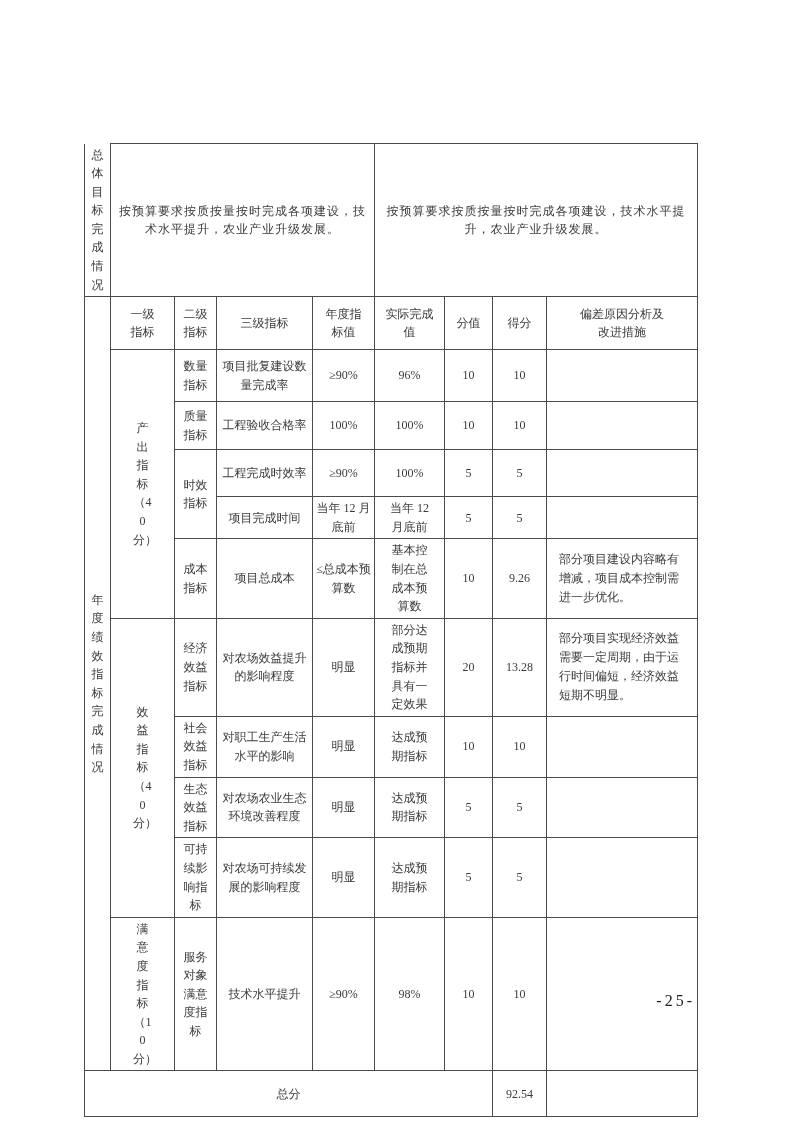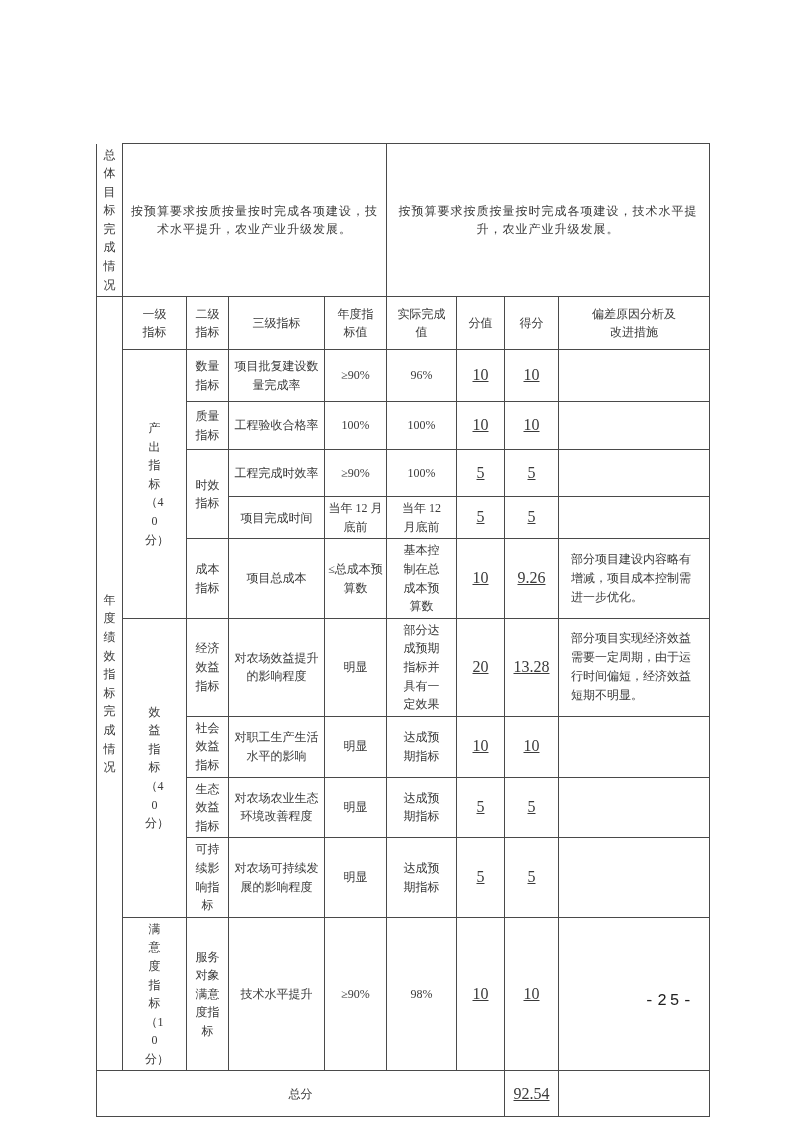--- a/index.html
+++ b/index.html
@@ -1,42 +1,42 @@
 <!DOCTYPE html>
 <html><head>
 <meta charset="utf-8">
 <style>
   html,body{margin:0;padding:0;}
   body{
     width:794px;height:1123px;background:#ffffff;position:relative;
     font-family:"Liberation Serif","DejaVu Serif",serif;color:#3a3a3a;
   }
   table.report{
-    position:absolute;left:96px;top:143px;width:613px;
+    position:absolute;left:84px;top:143px;width:613px;
     border-collapse:collapse;table-layout:fixed;
   }
   td{
     border:1px solid #4a4a4a;font-size:12px;line-height:1.55;
     text-align:center;vertical-align:middle;padding:2px;
     word-break:break-all;overflow:hidden;
   }
   .pre{white-space:pre-line;}
   .corner{border-top:none;}
   .goal{letter-spacing:1px;padding:2px 6px;margin-left:26px;}
   .l1{padding:2px 22px;}
   .l2{padding:2px 4px;}
   .l3{padding:2px 4px;}
   .target{padding:2px 3px;}
   .actual{padding:2px 12px;}
   .dev{text-align:left;padding:3px 12px;line-height:1.6;}
-  .num{font-size:16px;text-decoration:underline;}
+  .num{font-size:12px;}
   .pageno{
     position:absolute;top:992px;right:99px;
     font-size:16px;letter-spacing:3px;color:#222;
-    font-family:Liberation Mono, monospace;
+    font-family:Liberation Serif, serif;
   }
 </style>
 </head>
 <body>
 
 <table class="report">
   <colgroup>
     <col style="width:26px">
       <col style="width:64px">
       <col style="width:42px">

